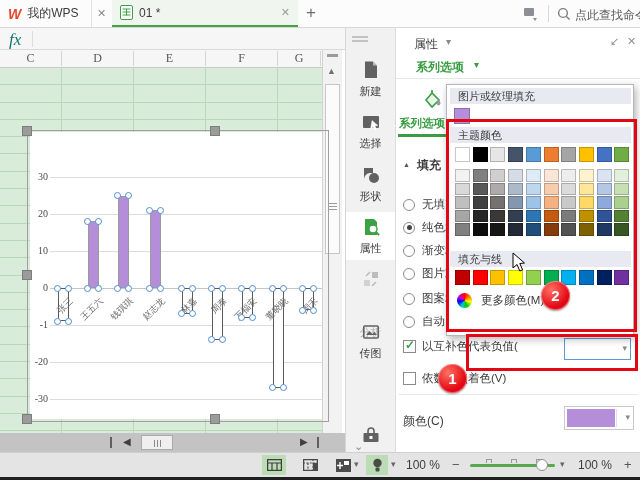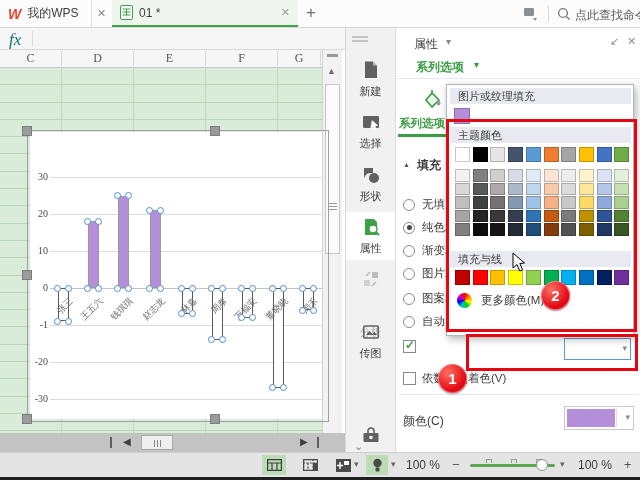--- a/index.html
+++ b/index.html
@@ -229,20 +229,21 @@
       </svg>
     <span style="position:absolute;left:3px;top:88px;font-size:11.5px;color:#3a9d44;font-weight:bold;white-space:nowrap;">系列选项</span>
     <div style="position:absolute;left:2px;top:106px;width:55px;height:3px;background:#3a9d44;"></div>
 
     <span style="position:absolute;left:7px;top:133px;font-size:7px;color:#555;">▲</span>
     <span style="position:absolute;left:21px;top:129px;font-size:12px;font-weight:bold;color:#3c3c3c;">填充</span>
 
     <div style="position:absolute;left:7px;top:312px;width:13px;height:13px;background:#fff;border:1px solid #8a8a8a;box-sizing:border-box;">
       <span style="position:absolute;left:1px;top:-3px;color:#3a9d44;font-weight:bold;font-size:12px;">✓</span>
     </div>
+    <span style="position:absolute;left:26px;top:311px;font-size:11.5px;color:#3c3c3c;white-space:nowrap;">以互补色代表负值(</span>
     <div style="position:absolute;left:168px;top:310px;width:67px;height:22px;background:#fff;border:1px solid #5b9bd5;box-sizing:border-box;">
       <span style="position:absolute;right:3px;top:4px;color:#8a8a8a;font-size:9px;">▾</span>
     </div>
 
     <div style="position:absolute;left:7px;top:344px;width:13px;height:13px;background:#fff;border:1px solid #8a8a8a;box-sizing:border-box;"></div>
     <span style="position:absolute;left:26px;top:343px;font-size:11.5px;color:#3c3c3c;white-space:nowrap;">依数据点着色(V)</span>
 
     <div style="position:absolute;left:3px;top:366px;width:239px;height:1px;background:#e8e8e8;"></div>
 
     <span style="position:absolute;left:7px;top:385px;font-size:12px;color:#3c3c3c;">颜色(C)</span>

